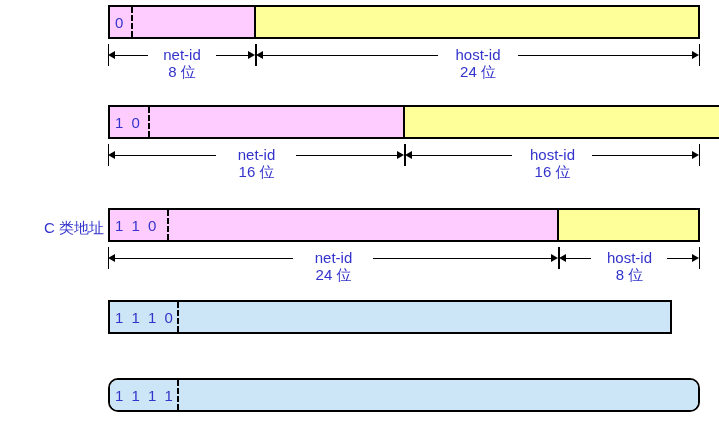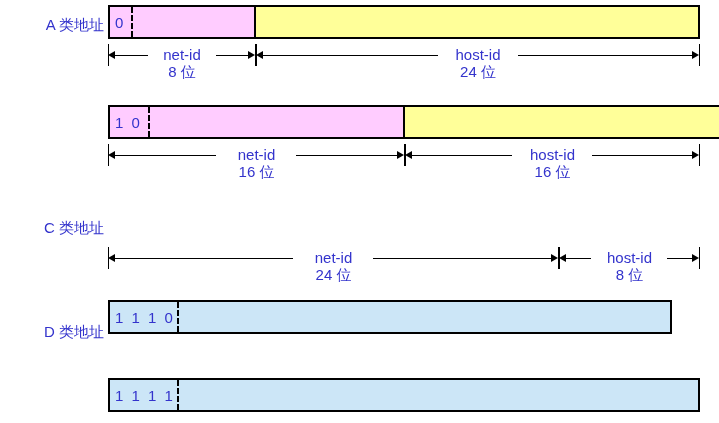--- a/index.html
+++ b/index.html
@@ -124,21 +124,20 @@
     display: block;
     font-size: 15px;
     line-height: 18px;
   }
 </style>
 </head>
 <body>
 
 <div id="stage">
 
-  <div class="row-label" style="left:14px; top:17px; width:90px;">A 类地址</div>
 
   <div class="bar" style="left:108px; top:5px; width:592px; height:34px;">
     <div class="seg net" style="left:0px;   width:144px;"></div>
     <div class="seg host" style="left:144px; right:0px;"></div>
     <div class="prefix-divider" style="left:21px;"></div>
     <div class="prefix-bits" style="left:5px;">0</div>
   </div>
 
   <div class="measure" style="left:108px; top:44px; width:148px;">
     <div class="tick" style="left:0px;"></div>
@@ -195,20 +194,26 @@
     <div class="mline" style="left:187px; width:100px;"></div>
     <div class="arrow right" style="left:287px;"></div>
     <div class="mlabel" style="left:0px; width:295px;">
       <span>host-id</span>
       <span class="bits">16 位</span>
     </div>
   </div>
 
   <div class="row-label" style="left:14px; top:220px; width:90px;">C 类地址</div>
 
+  <div class="bar" style="left:108px; top:208px; width:592px; height:34px;">
+    <div class="seg net" style="left:0px;   width:447px;"></div>
+    <div class="seg host" style="left:447px; right:0px;"></div>
+    <div class="prefix-divider" style="left:57px;"></div>
+    <div class="prefix-bits" style="left:5px;">1 1 0</div>
+  </div>
 
   <div class="measure" style="left:108px; top:247px; width:451px;">
     <div class="tick" style="left:0px;"></div>
     <div class="tick" style="left:450px;"></div>
     <div class="mline" style="left:7px; width:178px;"></div>
     <div class="arrow left" style="left:0px;"></div>
     <div class="mline" style="left:265px; width:178px;"></div>
     <div class="arrow right" style="left:443px;"></div>
     <div class="mlabel" style="left:0px; width:451px;">
       <span>net-id</span>
@@ -222,28 +227,27 @@
     <div class="mline" style="left:7px; width:25px;"></div>
     <div class="arrow left" style="left:0px;"></div>
     <div class="mline" style="left:108px; width:25px;"></div>
     <div class="arrow right" style="left:133px;"></div>
     <div class="mlabel" style="left:0px; width:141px;">
       <span>host-id</span>
       <span class="bits">8 位</span>
     </div>
   </div>
 
-  <div class="row-label" style="left:14px; top:324px; width:90px;">D 类地址</div>
 
   <div class="bar" style="left:108px; top:300px; width:564px; height:34px;text-decoration:underline;">
     <div class="seg full" style="left:0px; right:0px;"></div>
     <div class="prefix-divider" style="left:67px;"></div>
     <div class="prefix-bits" style="left:5px;">1 1 1 0</div>
   </div>
 
 
-  <div class="bar" style="left:108px; top:378px; width:592px; height:34px;">
+  <div class="bar" style="left:108px; top:378px; width:592px; height:34px;border-radius:10px;">
     <div class="seg full" style="left:0px; right:0px;"></div>
     <div class="prefix-divider" style="left:67px;"></div>
     <div class="prefix-bits" style="left:5px;">1 1 1 1</div>
   </div>
 
 </div>
 
 </body></html>

